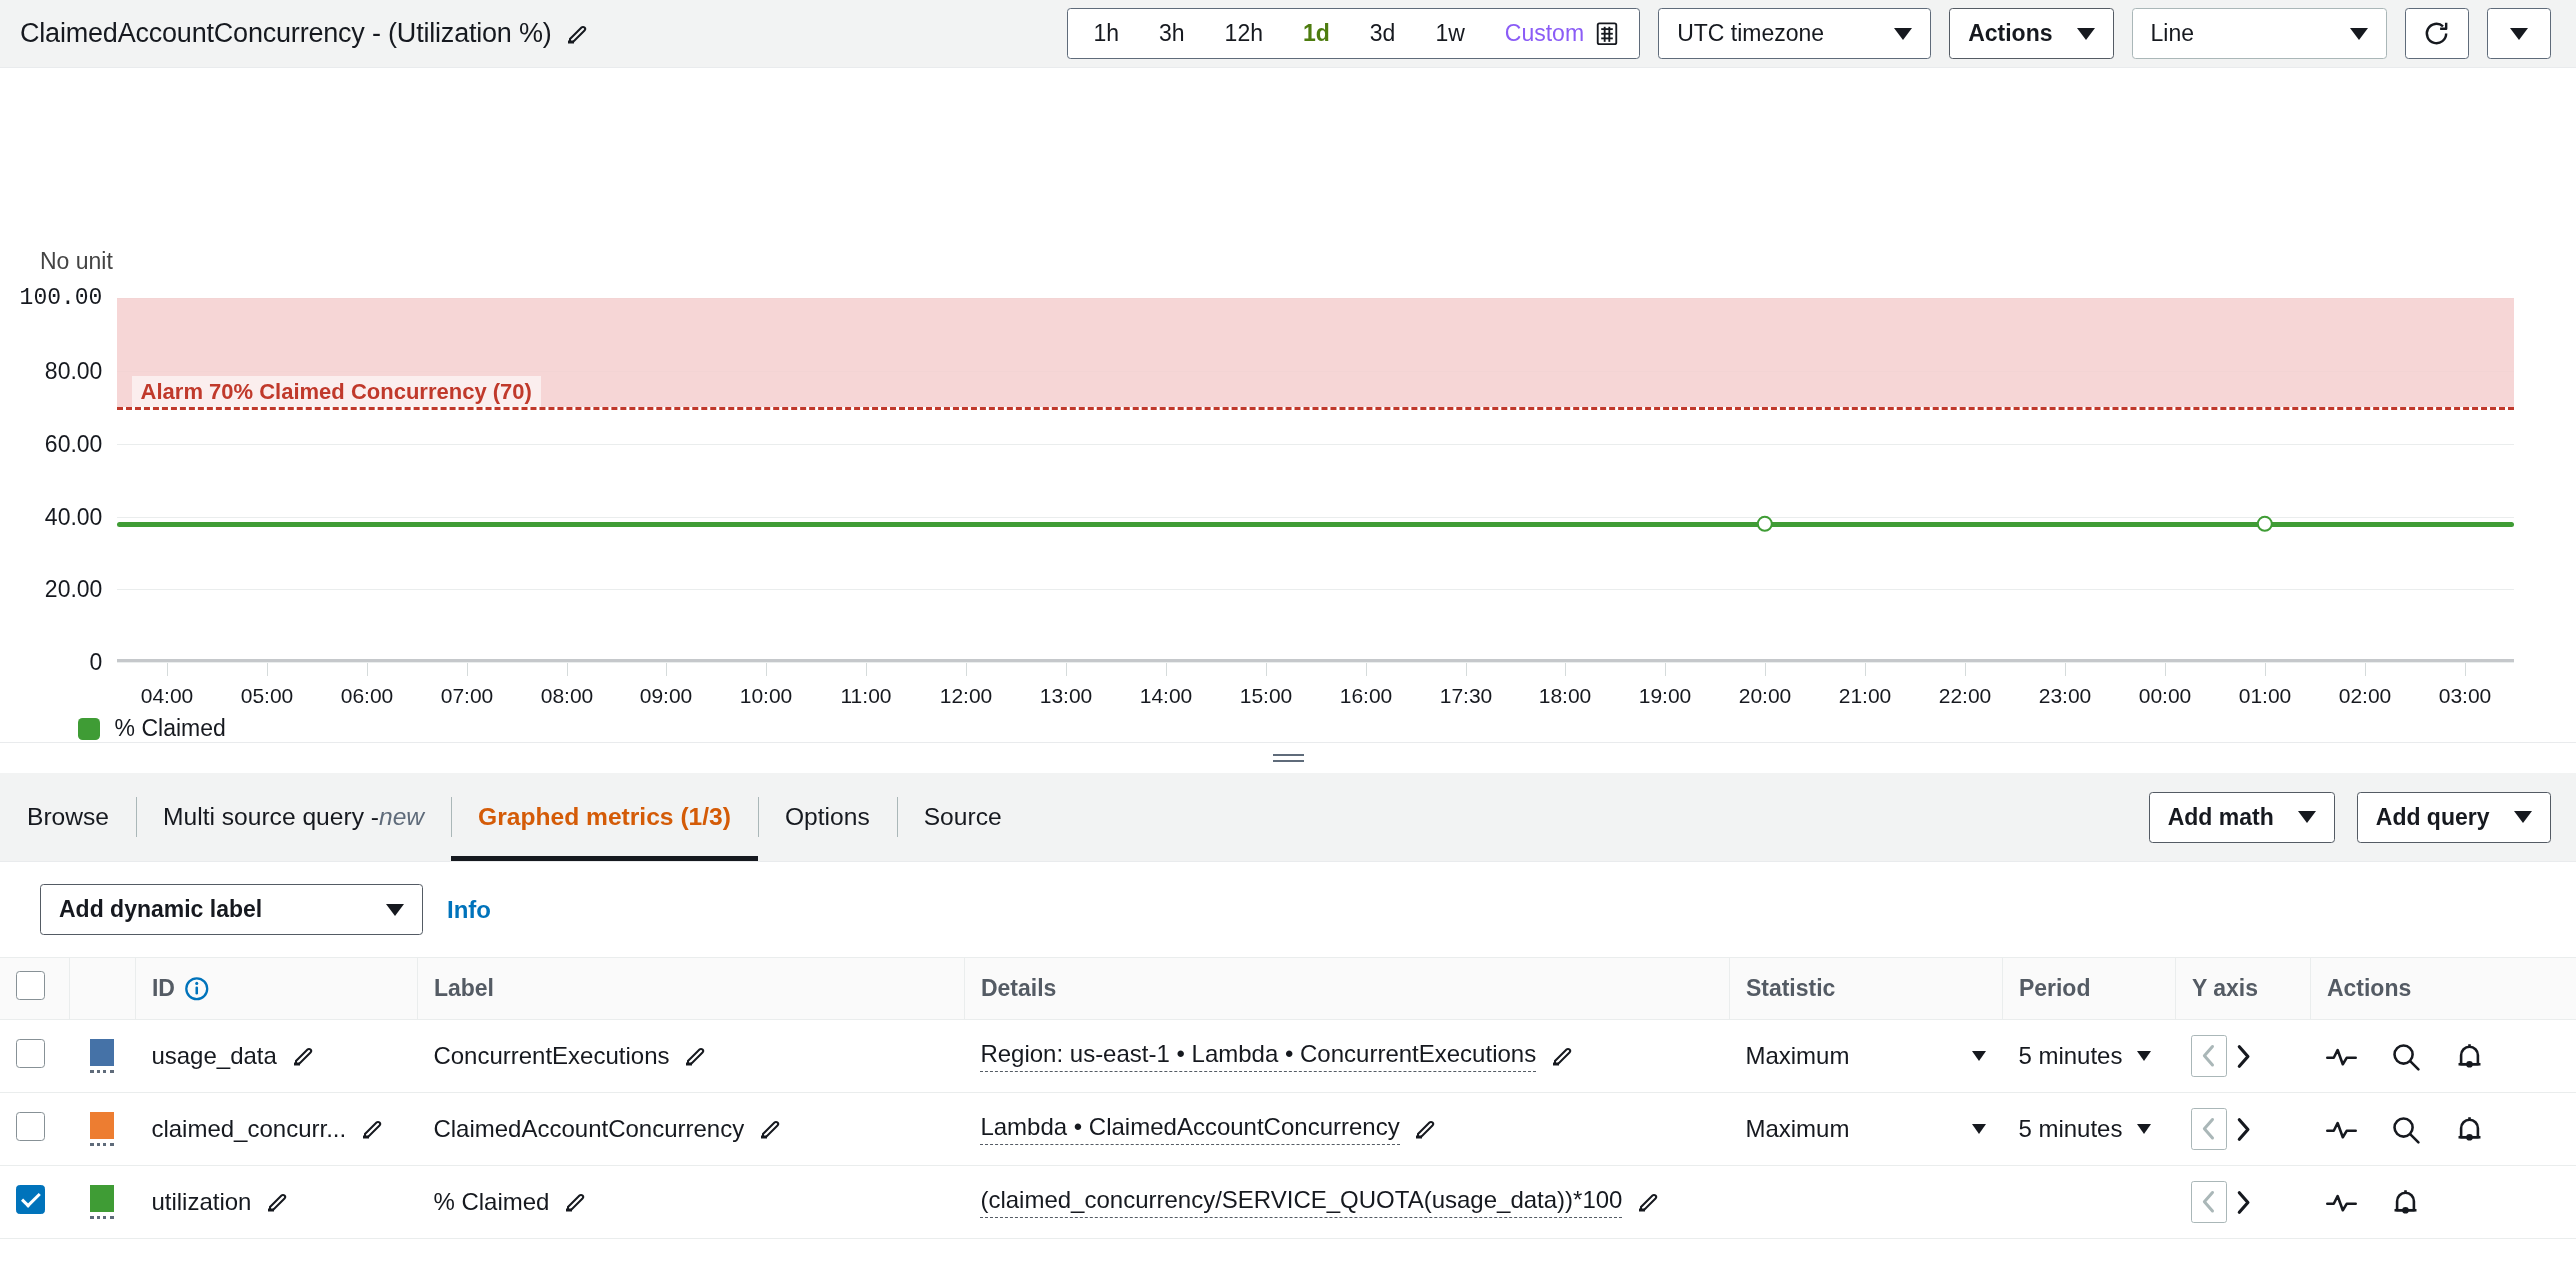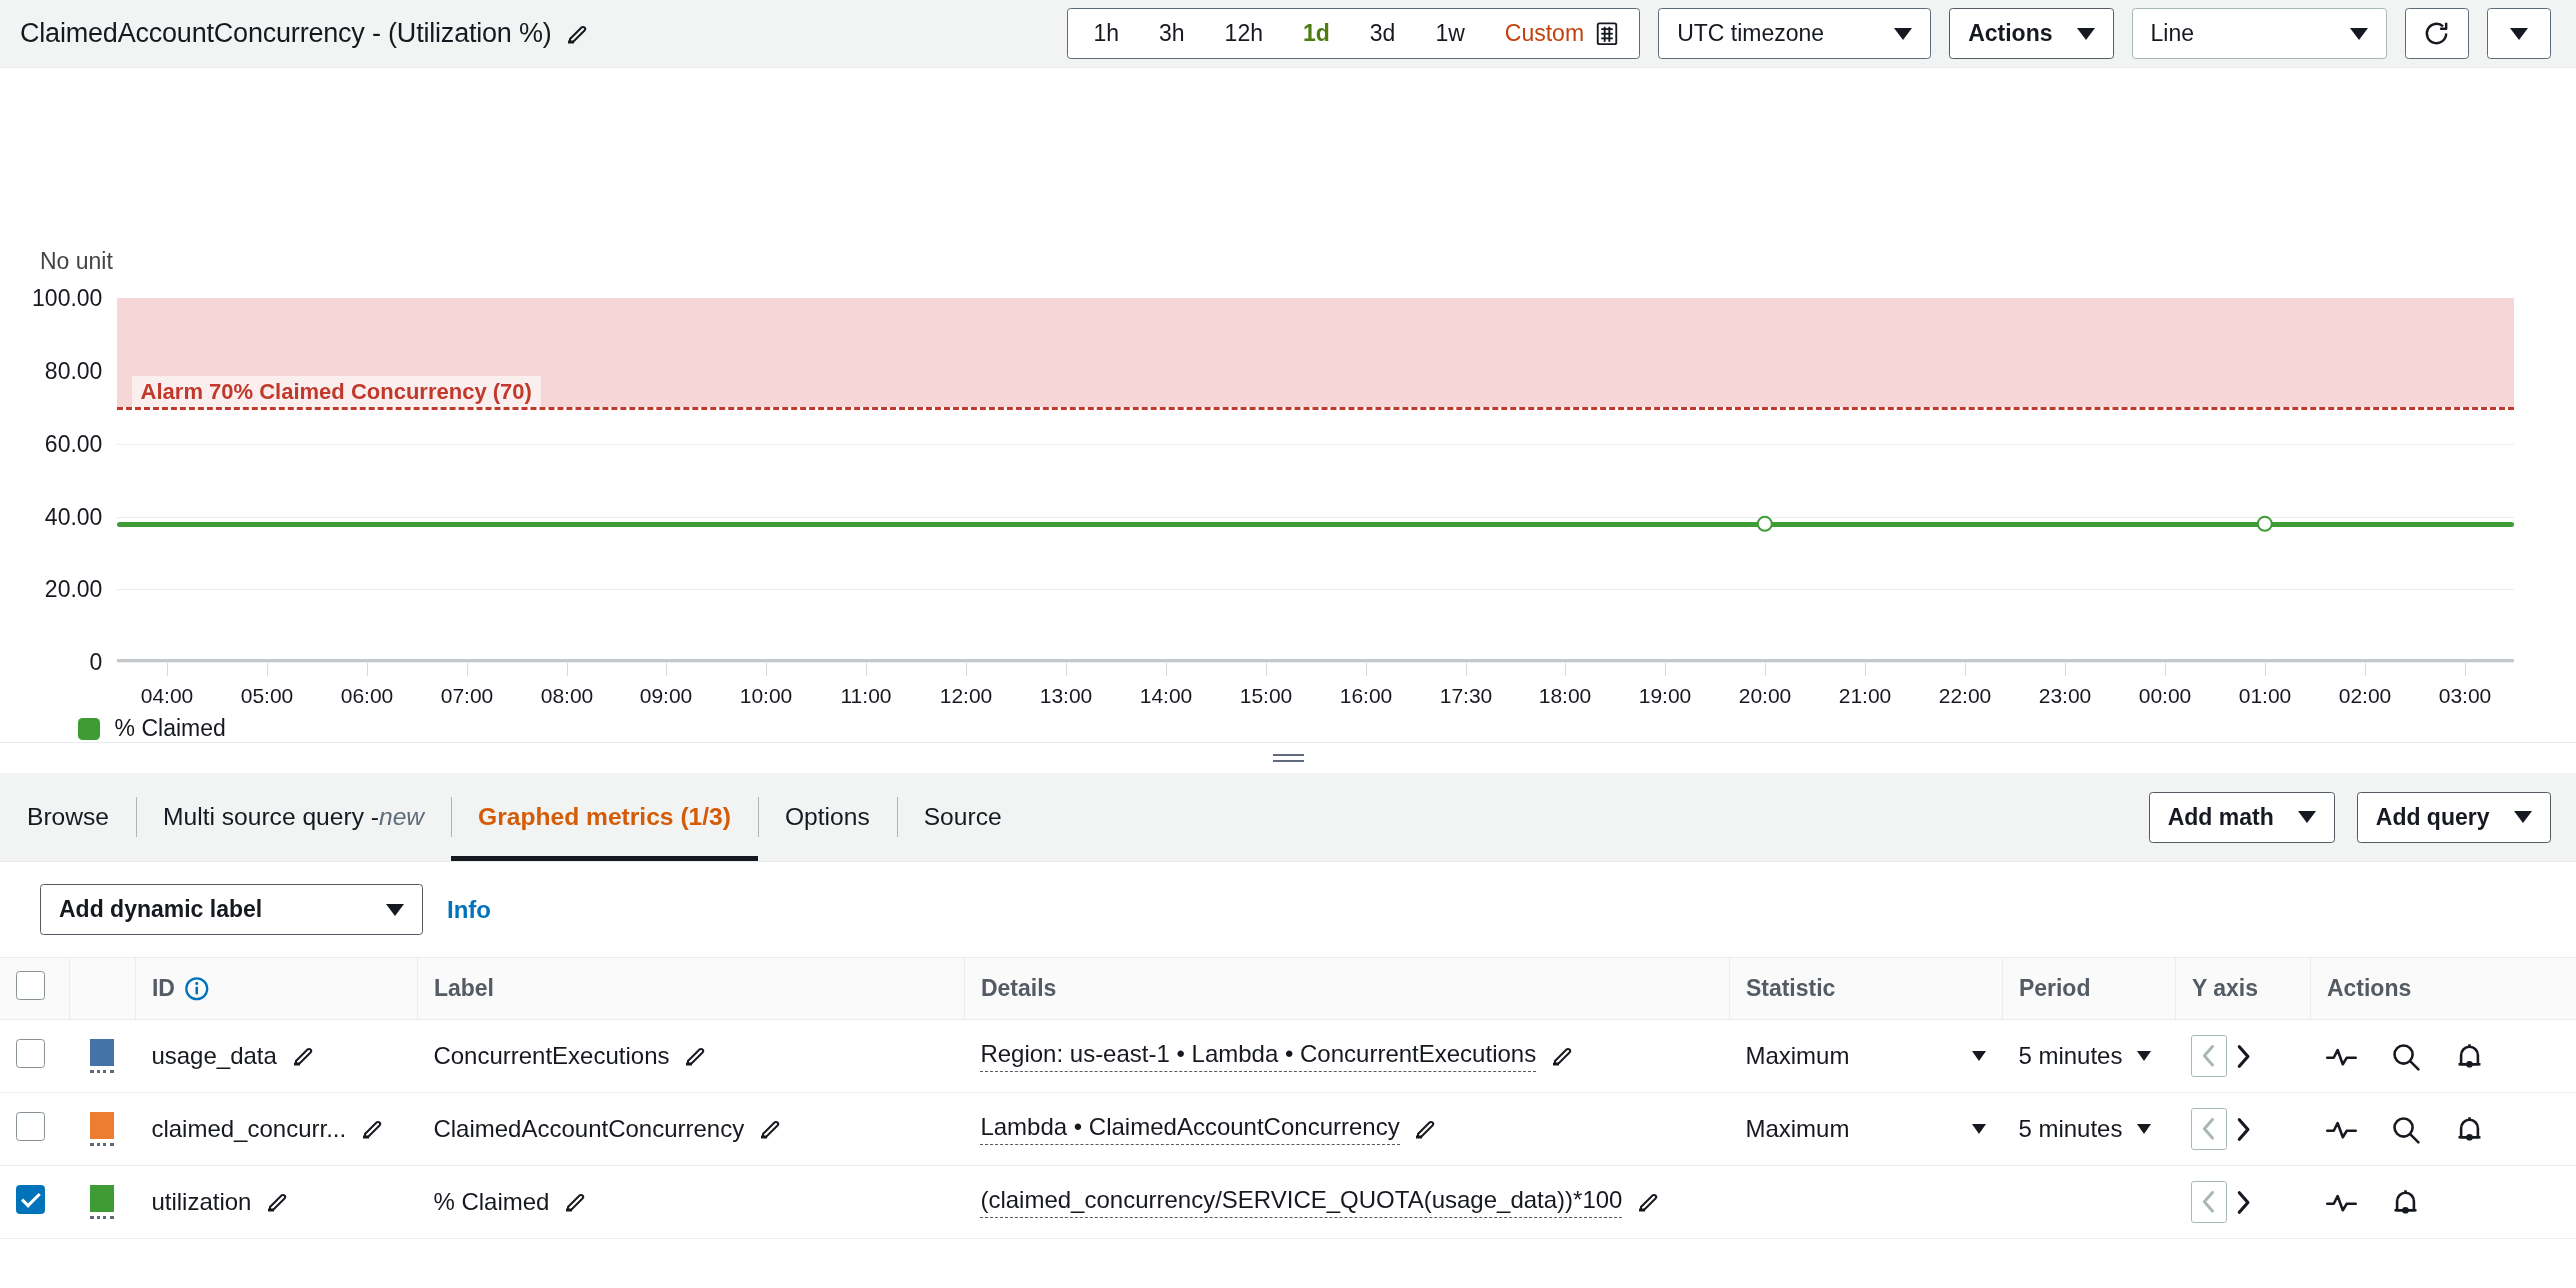--- a/index.html
+++ b/index.html
@@ -28,21 +28,21 @@
   .seg {
     display:flex; align-items:center; height:51px;
     background:#fff; border:0.9px solid #5f6b7a; border-radius:3.6px;
     padding:0 5.5px;
   }
   .seg-item {
     padding:0 20px; font-size:23px; color:#16191f; line-height:49px;
     cursor:pointer; white-space:nowrap;
   }
   .seg-item.active { color:#4d7c0f; font-weight:700; }
-  .seg-item.custom { color:#c2410c; display:flex; align-items:center; gap:11px; padding-right:14.6px; }
+  .seg-item.custom { color:#8b5cf6; display:flex; align-items:center; gap:11px; padding-right:14.6px; }
 
   .btn {
     height:51px; background:#fff; border:0.9px solid #5f6b7a; border-radius:3.6px;
     display:flex; align-items:center; justify-content:center; gap:24px;
     padding:0 18px; font-size:23px; color:#16191f; cursor:pointer; white-space:nowrap;
   }
   .btn.strong { border-color:#545b64; font-weight:700; color:#16191f; }
   .btn.light { border-color:#aab7b8; }
   .btn.square { width:64px; padding:0; gap:0; }
   .caret { width:0; height:0; border-left:9px solid transparent; border-right:9px solid transparent; border-top:12px solid #16191f; }
@@ -222,21 +222,21 @@
       <div class="ylabel" style="top: 364px;">0</div>
       <div class="gridline" style="top: 291px;"></div>
       <div class="ylabel" style="top: 291px;">20.00</div>
       <div class="gridline" style="top: 219px;"></div>
       <div class="ylabel" style="top: 219px;">40.00</div>
       <div class="gridline" style="top: 146px;"></div>
       <div class="ylabel" style="top: 146px;">60.00</div>
       <div class="gridline" style="top: 73px;"></div>
       <div class="ylabel" style="top: 73px;">80.00</div>
       <div class="gridline" style="top: 0px;"></div>
-      <div class="ylabel" style="top: 0px;">100.00</div>
+      <div class="ylabel" style="top: 0px; font-family: Liberation Mono, monospace;">100.00</div>
       <div class="alarm-band" style="top: 0px; height: 109px; background: rgb(244, 207, 207);"></div>
       <div class="alarm-line" style="top: 109px; border-top-color: rgb(192, 57, 43);"></div>
       <div class="alarm-text" style="left: 14.6px; top: 78px; color: rgb(192, 57, 43);">Alarm 70% Claimed Concurrency (70)</div>
       <div class="axis-base"></div>
       <div class="xtick" style="left: 50px;"></div>
       <div class="xlab" style="left: 50px;">04:00</div>
       <div class="xtick" style="left: 150px;"></div>
       <div class="xlab" style="left: 150px;">05:00</div>
       <div class="xtick" style="left: 250px;"></div>
       <div class="xlab" style="left: 250px;">06:00</div>

